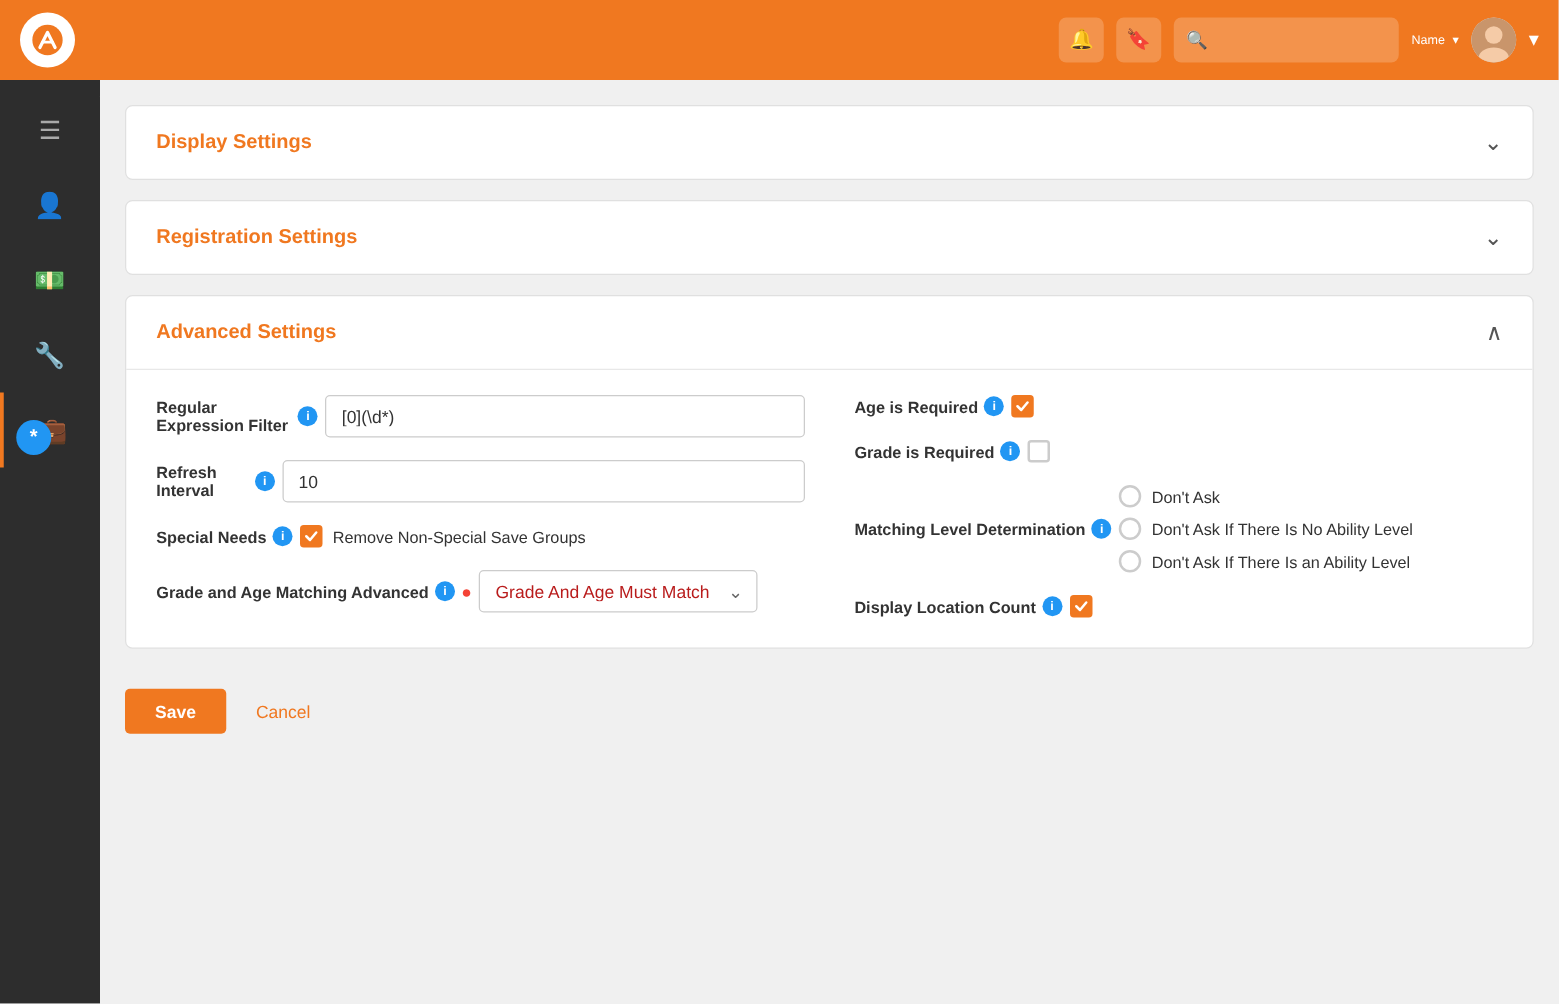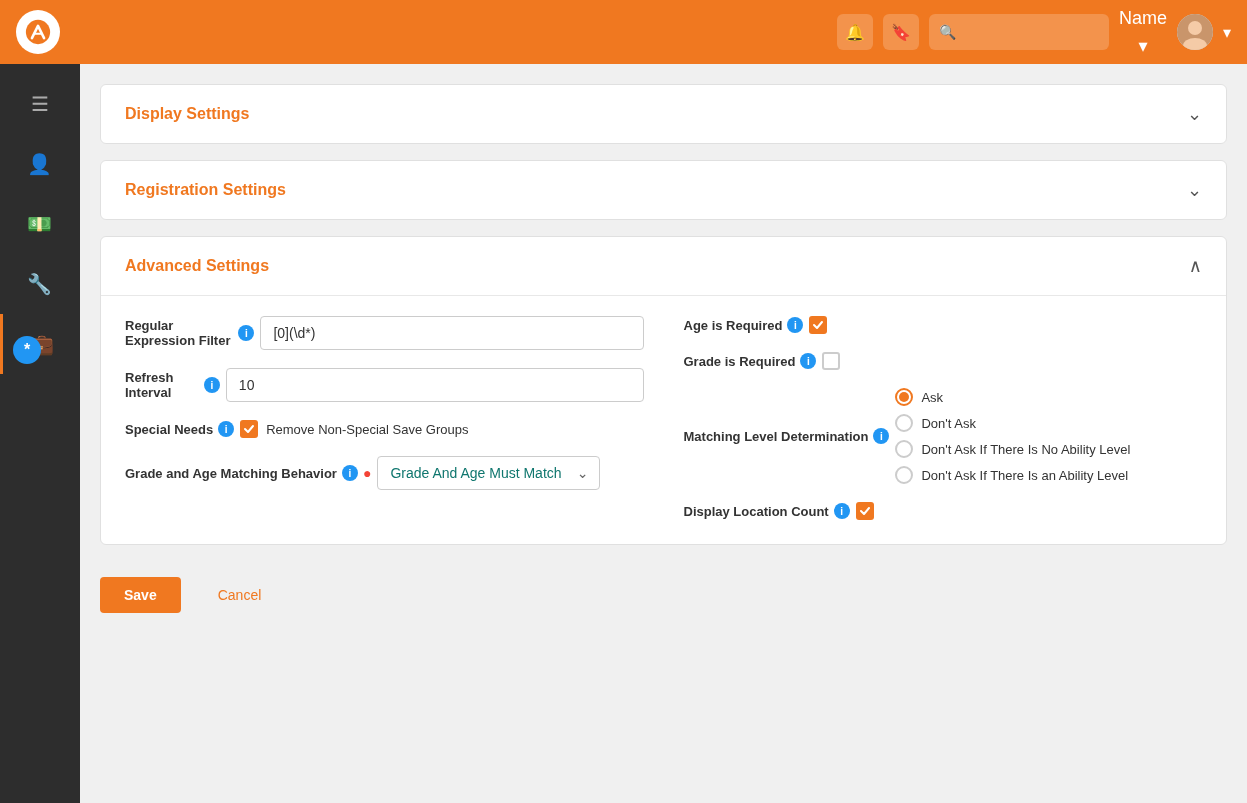--- a/index.html
+++ b/index.html
@@ -38,21 +38,21 @@
       display: flex; align-items: center;
       padding: 0 10px;
       height: 36px;
       gap: 6px;
       color: white;
       font-size: 14px;
       width: 180px;
     }
     .topnav-user {
       display: flex; align-items: center; gap: 6px;
-      color: white; font-size: 18px; cursor: pointer; flex-direction: column;
+      color: white; font-size: 10px; cursor: pointer;
     }
     .topnav-avatar {
       width: 36px; height: 36px; border-radius: 50%; overflow: hidden;
       background: #ccc;
     }
 
     
     .layout {
       display: flex;
       flex: 1;
@@ -213,21 +213,21 @@
     
     .select-wrapper {
       position: relative;
     }
     .form-select {
       width: 100%;
       border: 1px solid #ccc;
       border-radius: 4px;
       padding: 8px 36px 8px 12px;
       font-size: 14px;
-      color: #0f766e;
+      color: #b91c1c;
       background: white;
       appearance: none;
       cursor: pointer;
       outline: none;
     }
     .select-arrow {
       position: absolute;
       right: 12px; top: 50%;
       transform: translateY(-50%);
       color: #666; font-size: 14px;
@@ -247,21 +247,21 @@
     }
     .btn-cancel {
       background: transparent;
       color: #f07820;
       border: none;
       font-size: 14px;
       cursor: pointer;
       padding: 10px 12px;
     }
     .footer-actions {
-      display: flex; align-items: flex-end; gap: 25px;
+      display: flex; align-items: flex-end; gap: 12px;
       padding-top: 16px;
     }
   </style>
 </head>
 <body>
 
 <nav class="topnav">
   <div class="topnav-logo">
     <svg viewBox="0 0 30 30" fill="none" xmlns="http://www.w3.org/2000/svg">
       <circle cx="15" cy="15" r="14" fill="#f07820"></circle>
@@ -368,21 +368,21 @@
                         <path d="M2 6L5 9L10 3" stroke="white" stroke-width="2" stroke-linecap="round" stroke-linejoin="round"></path>
                       </svg>
                   </div>
                   <span class="checkbox-label">Remove Non-Special Save Groups</span>
                 </div>
               </div>
             </div>
 
             <div class="form-group">
               <label class="form-label">
-                <span>Grade and Age Matching Behavior</span>
+                <span>Grade and Age Matching Advanced</span>
                 <span class="info-icon">i</span>
                 <span class="required-dot">●</span>
               </label>
               <div class="select-wrapper">
                 <select class="form-select">
                   <option>Grade And Age Must Match</option>
                   <option>Grade Or Age Must Match</option>
                   <option>Neither Required</option>
                 </select>
                 <span class="select-arrow">⌄</span>
@@ -417,26 +417,20 @@
               </div>
             </div>
 
             <div class="form-group">
               <label class="form-label">
                 <span>Matching Level Determination</span>
                 <span class="info-icon">i</span>
               </label>
               <div class="radio-group">
                 <div class="radio-row">
-                  <div class="radio-outer checked">
-                    <div class="radio-inner"></div>
-                  </div>
-                  <span class="radio-label">Ask</span>
-                </div>
-                <div class="radio-row">
                   <div class="radio-outer"></div>
                   <span class="radio-label">Don't Ask</span>
                 </div>
                 <div class="radio-row">
                   <div class="radio-outer"></div>
                   <span class="radio-label">Don't Ask If There Is No Ability Level</span>
                 </div>
                 <div class="radio-row">
                   <div class="radio-outer"></div>
                   <span class="radio-label">Don't Ask If There Is an Ability Level</span>

